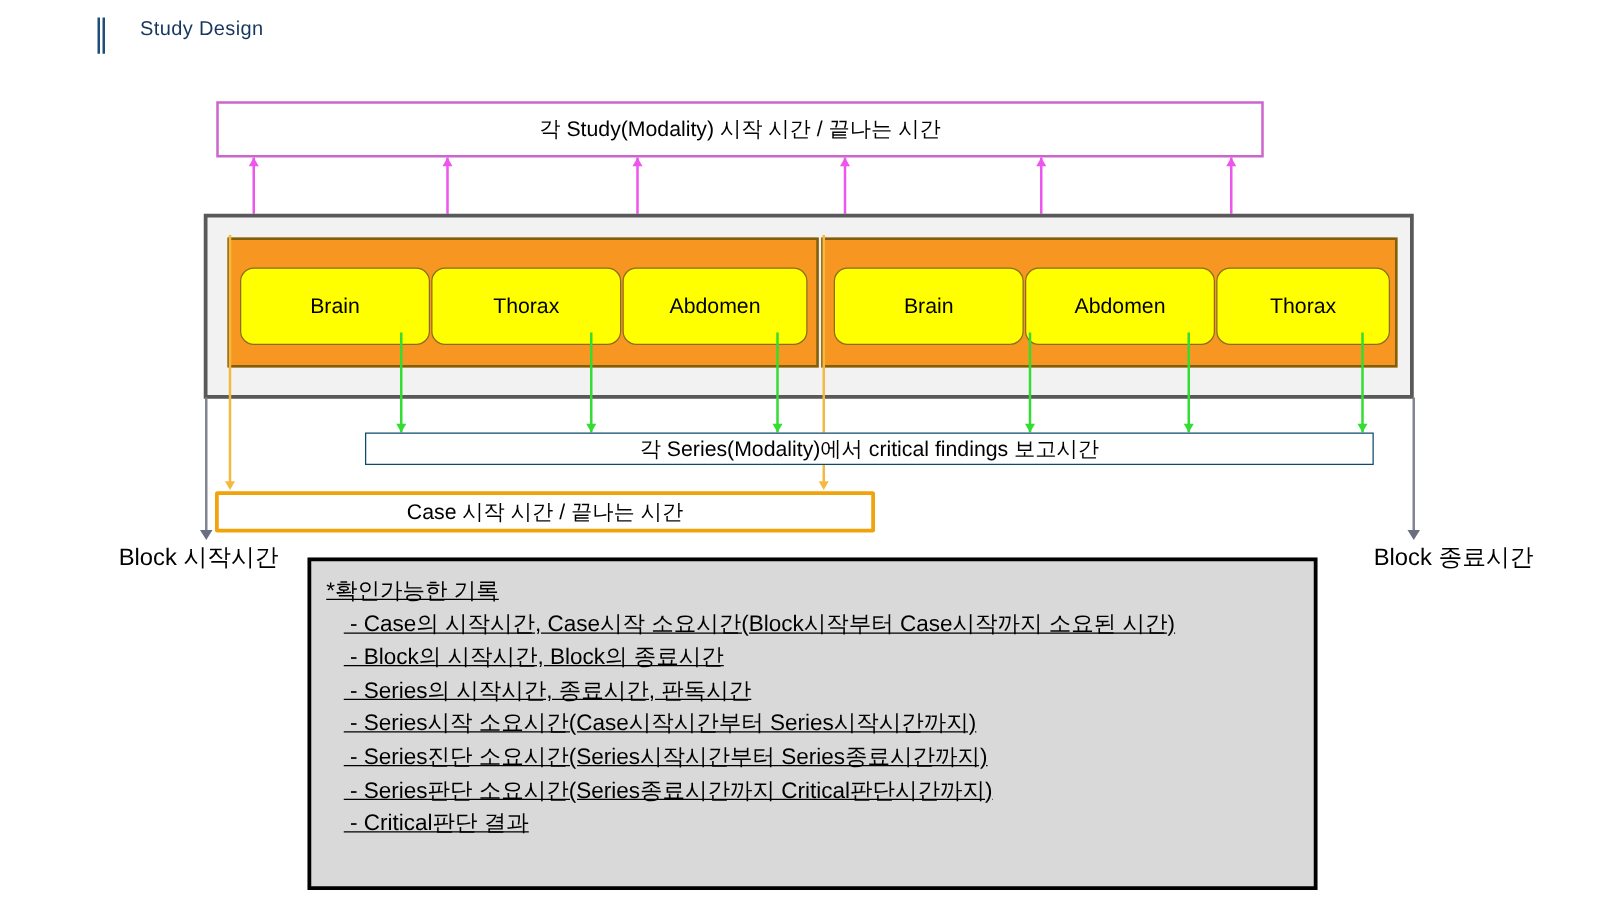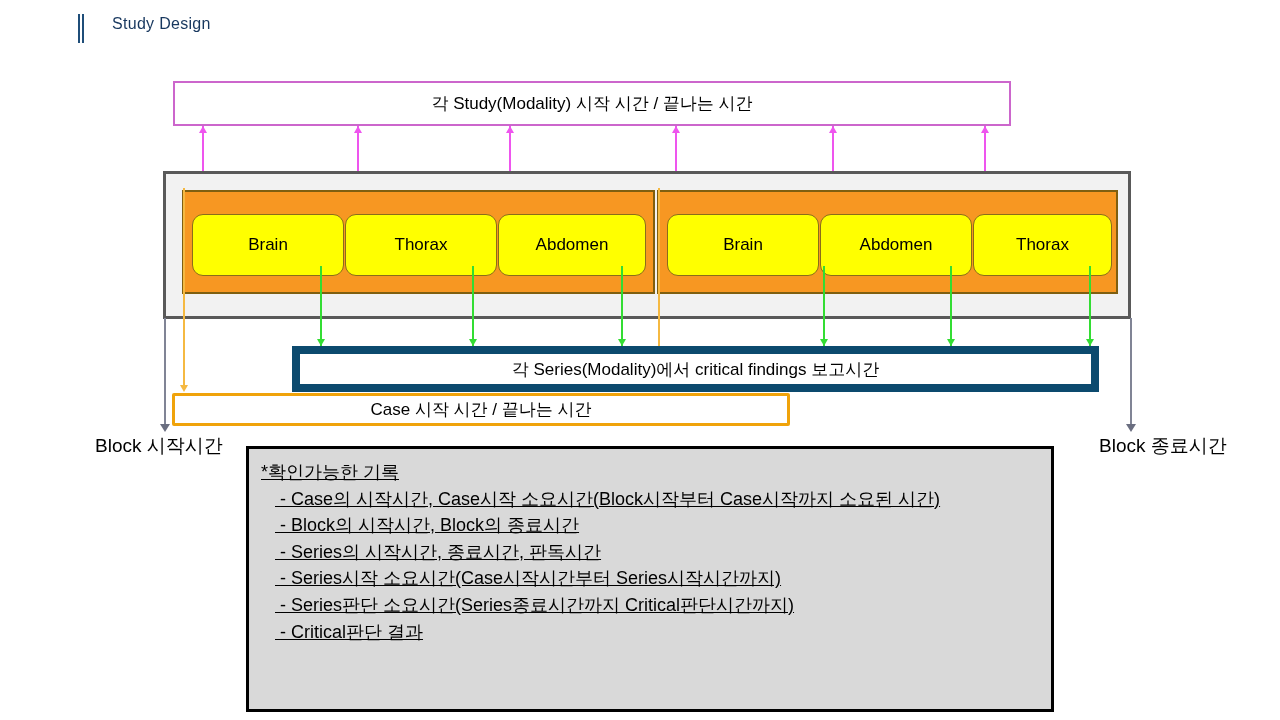--- a/index.html
+++ b/index.html
@@ -19,22 +19,22 @@
     font-size:16px;color:#17375e;letter-spacing:.3px;white-space:nowrap;
   }
 
   
   .callout{
     position:absolute;box-sizing:border-box;background:#ffffff;
     display:flex;align-items:center;justify-content:center;
     font-size:17px;color:#000;white-space:nowrap;
   }
   #series-time-box{left:173px;top:81px;width:838px;height:45px;border:2px solid #cc66cc;}
-  #critical-box{left:292px;top:346px;width:807px;height:46px;border:8px solid #0c4a6e;}
-  #case-time-box{left:172px;top:393px;width:618px;height:33px;border:3px solid #f0a30a;border-radius:2px;}
+  #critical-box{left:292px;top:346px;width:807px;height:26px;border:1px solid #0c4a6e;}
+  #case-time-box{left:172px;top:393px;width:528px;height:33px;border:3px solid #f0a30a;border-radius:2px;}
 
   
   #block-frame{
     position:absolute;left:163px;top:171px;width:968px;height:148px;
     box-sizing:border-box;border:3px solid #595959;background:#f2f2f2;
   }
   .case-block{
     position:absolute;top:16px;height:104px;box-sizing:border-box;
     background:#f79722;border:2px solid #7f5f10;
   }
@@ -191,17 +191,18 @@
 
   <div class="edge-label" id="block-start-label">Block 시작시간</div>
   <div class="edge-label" id="block-end-label">Block 종료시간</div>
 
   <div id="note-panel">
     <div class="nl">*확인가능한 기록</div>
     <div class="nl indent"> - Case의 시작시간, Case시작 소요시간(Block시작부터 Case시작까지 소요된 시간)</div>
     <div class="nl indent"> - Block의 시작시간, Block의 종료시간</div>
     <div class="nl indent"> - Series의 시작시간, 종료시간, 판독시간</div>
     <div class="nl indent"> - Series시작 소요시간(Case시작시간부터 Series시작시간까지)</div>
+    <div class="nl indent"> - Series진단 소요시간(Series시작시간부터 Series종료시간까지)</div>
     <div class="nl indent"> - Series판단 소요시간(Series종료시간까지 Critical판단시간까지)</div>
     <div class="nl indent"> - Critical판단 결과</div>
   </div>
 
 </div>
 
 </body></html>

